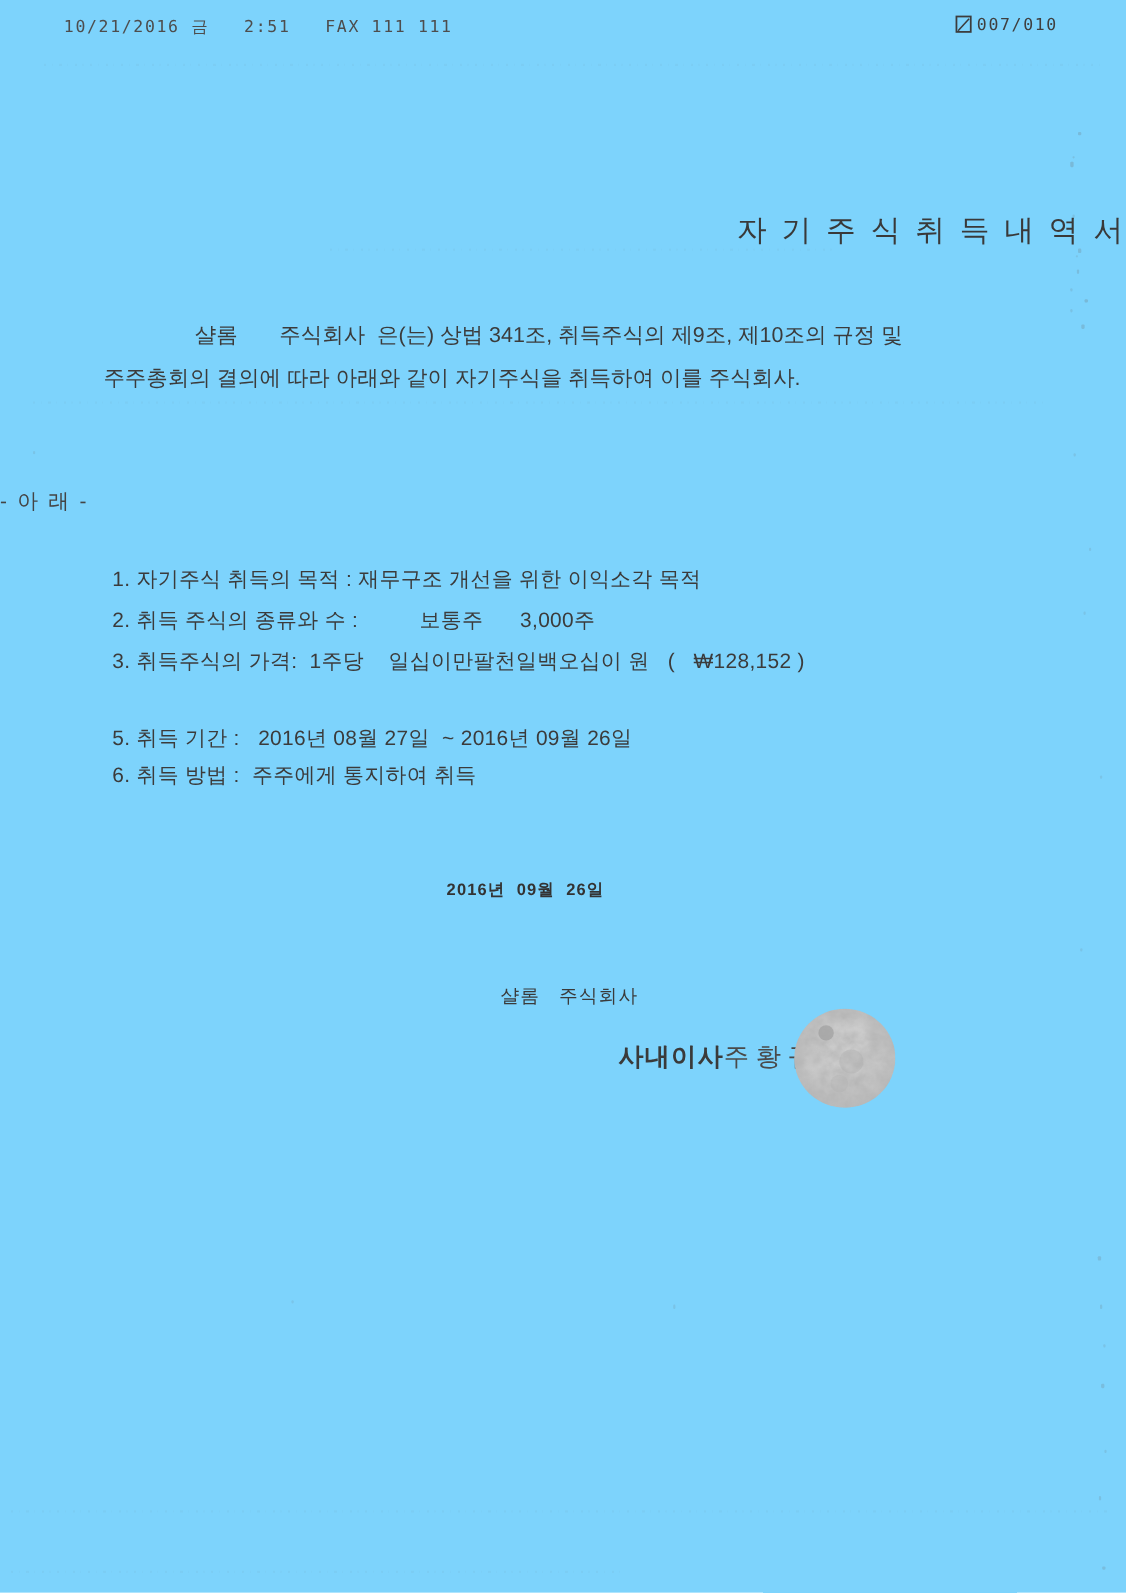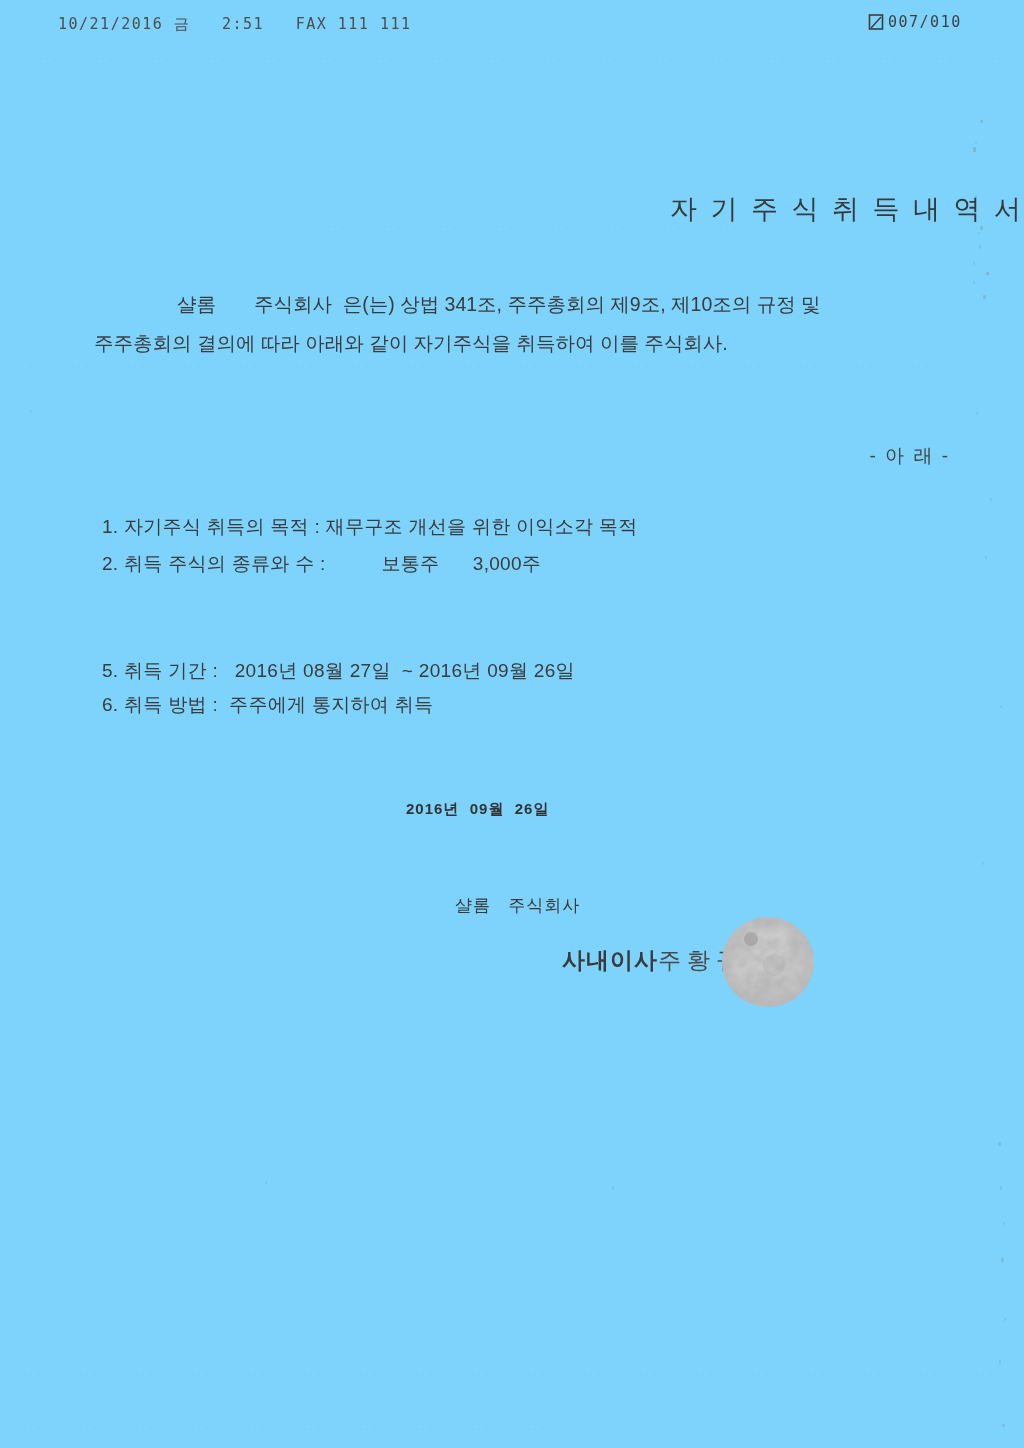--- a/index.html
+++ b/index.html
@@ -55,21 +55,21 @@
   .intro-line2 {
     position: absolute;
     left: 94px; top: 330px;
     font-size: 19.5px;
     color: #3b3b3b;
   }
   .below-divider {
     position: absolute;
     left: 0; top: 443px;
     width: 950px;
-    text-align: right;
+    text-align: left;
     font-size: 19px;
     letter-spacing: 2px;
     color: #444444;
   }
   .doc-item {
     position: absolute;
     left: 102px;
     font-size: 19px;
     letter-spacing: 0.3px;
     color: #3b3b3b;
@@ -132,27 +132,28 @@
   <div class="fax-header-right">
     <svg width="16" height="18" viewBox="0 0 16 18" aria-hidden="true">
       <rect x="1.5" y="2" width="13" height="14" fill="none" stroke="#3c3c3c" stroke-width="1.6"></rect>
       <line x1="3" y1="15" x2="13" y2="4" stroke="#3c3c3c" stroke-width="1.4"></line>
     </svg>
     <span>007/010</span>
   </div>
 
   <div class="doc-title">자 기 주 식 취 득 내 역 서</div>
 
-  <div class="intro-line1 pre">샬롬       주식회사  은(는) 상법 341조, 주주총회의 제9조, 제10조의 규정 및</div>
+  <div class="intro-line1 pre">샬롬       주식회사  은(는) 상법 341조, 취득주식의 제9조, 제10조의 규정 및</div>
   <div class="intro-line2 pre">주주총회의 결의에 따라 아래와 같이 자기주식을 취득하여 이를 주식회사.</div>
 
   <div class="below-divider">- 아 래 -</div>
 
   <div class="doc-item pre" style="top:514px">1. 자기주식 취득의 목적 : 재무구조 개선을 위한 이익소각 목적</div>
   <div class="doc-item pre" style="top:551px">2. 취득 주식의 종류와 수 :          보통주      3,000주</div>
+  <div class="doc-item pre" style="top:588px">3. 취득주식의 가격:  1주당    일십이만팔천일백오십이 원   (   ₩128,152 )</div>
   <div class="doc-item pre" style="top:658px">5. 취득 기간 :   2016년 08월 27일  ~ 2016년 09월 26일</div>
   <div class="doc-item pre" style="top:692px">6. 취득 방법 :  주주에게 통지하여 취득</div>
 
   <div class="doc-date pre">2016년  09월  26일</div>
 
   <div class="doc-company pre">샬롬   주식회사</div>
 
   <div class="doc-signature">
     <span class="signatory-title">사내이사</span><span class="signatory-name">주황규</span>
   </div>

